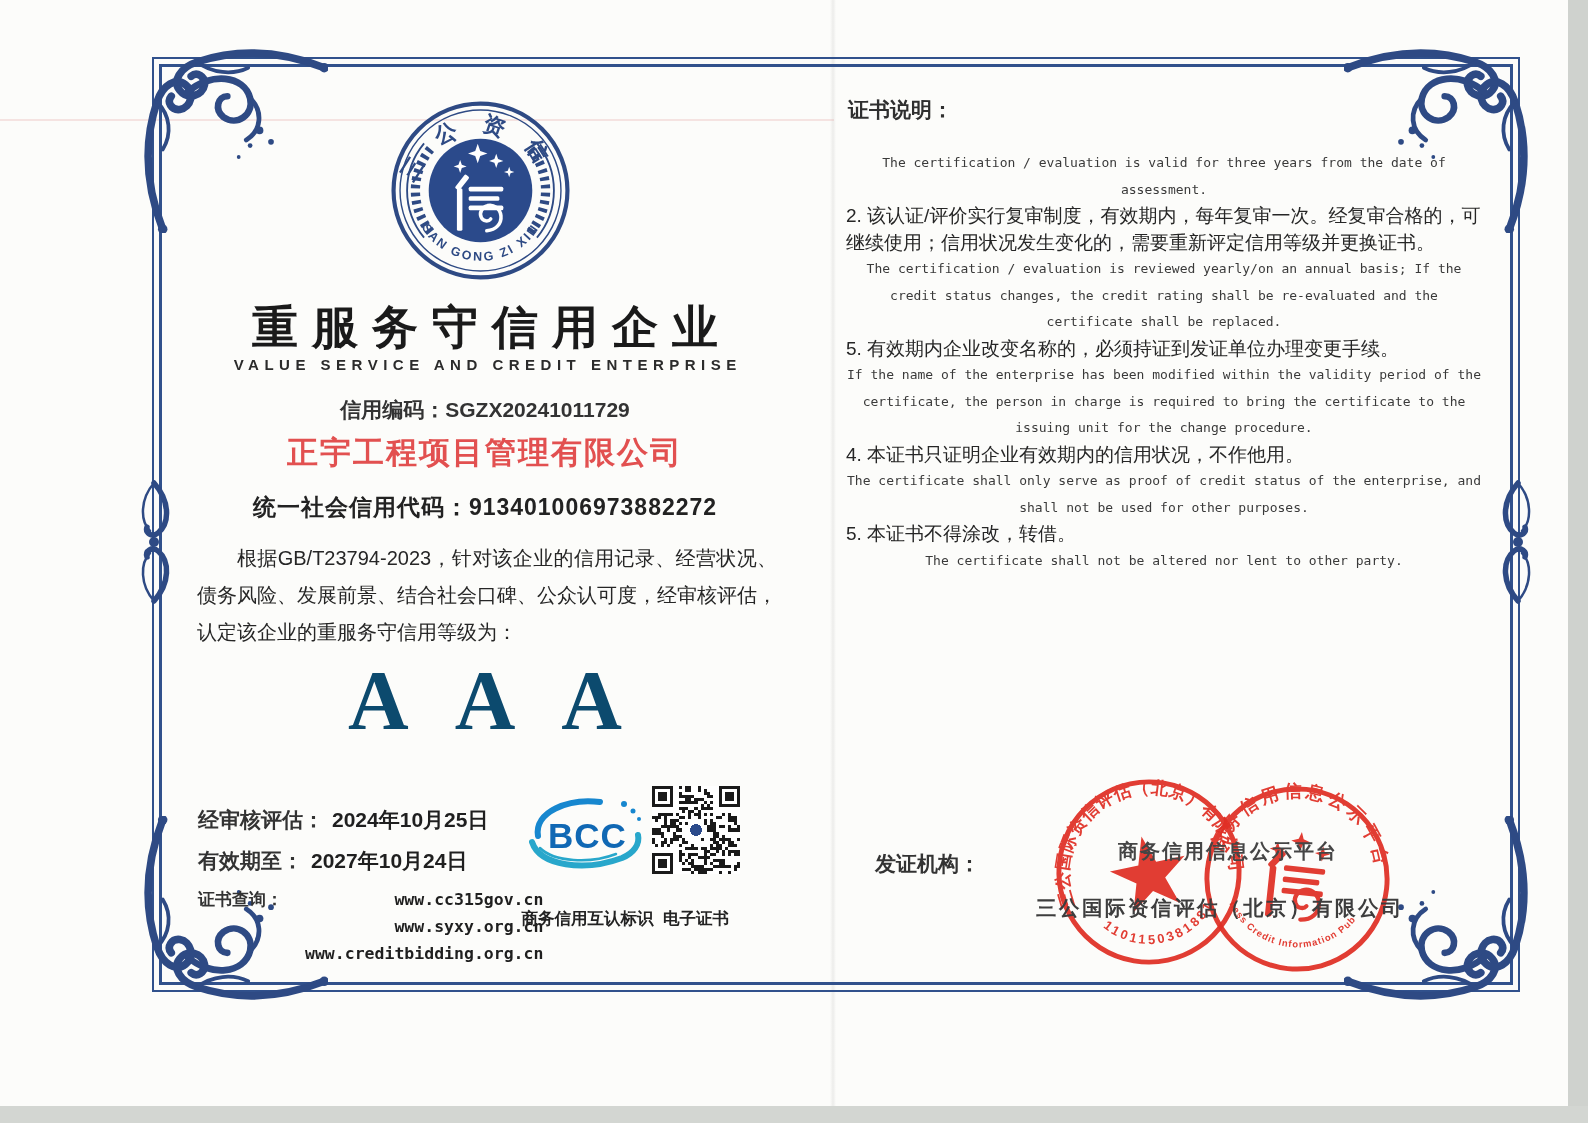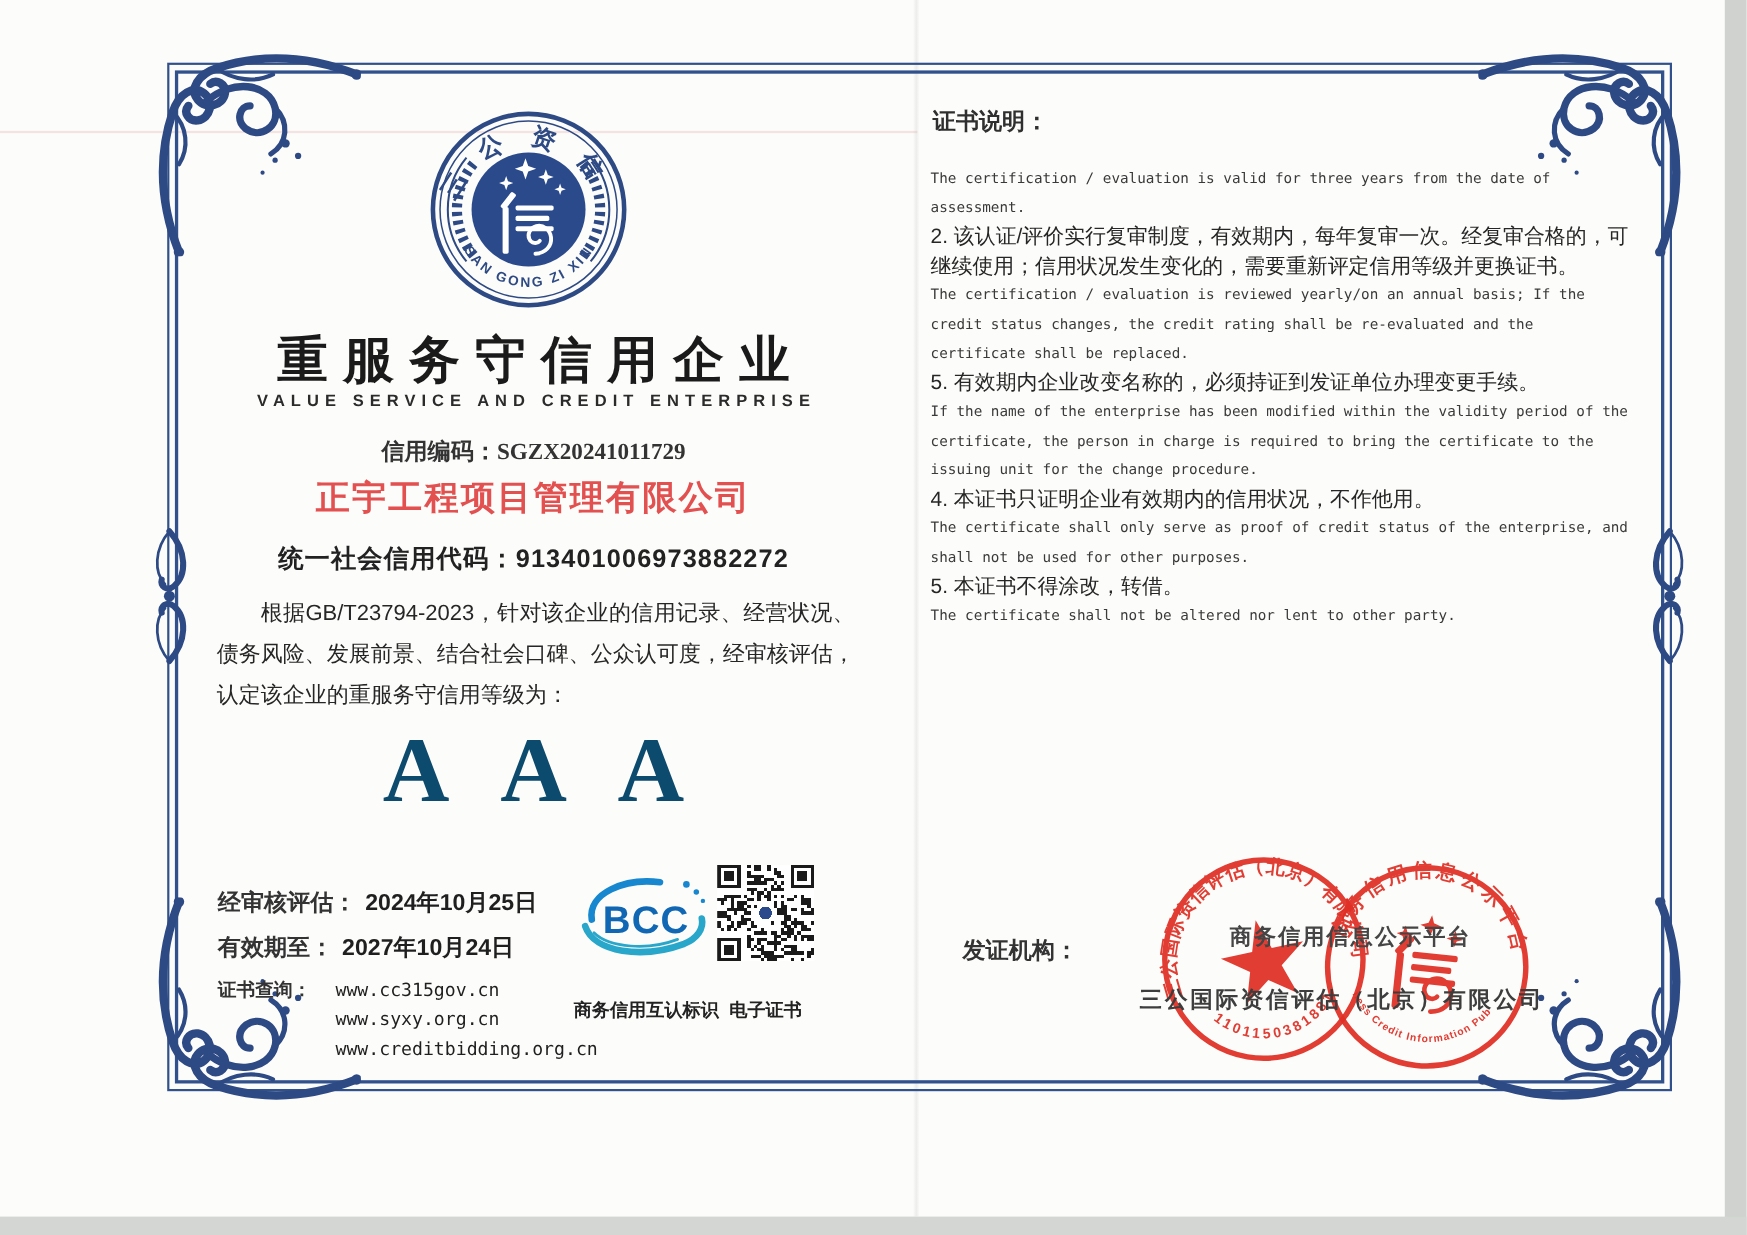--- a/index.html
+++ b/index.html
@@ -23,47 +23,47 @@
   .corner.br{right:-14px;bottom:-14px;transform:scale(-1,-1);}
   .midorn{position:absolute;width:44px;height:130px;color:#2e4a84;top:420px;}
   .midorn.left{left:-20px;}
   .midorn.right{right:-20px;transform:scaleX(-1);}
   
   .logo{left:388px;top:98px;width:185px;height:185px;}
   .title{left:158px;top:297px;width:654px;text-align:center;font-size:46px;font-weight:900;
          letter-spacing:14px;text-indent:14px;color:#1a1a1a;font-family:Liberation Serif, serif;}
   .subtitle{left:158px;top:356px;width:654px;text-align:center;font-size:15px;font-weight:700;
             letter-spacing:5.5px;text-indent:5.5px;color:#2b2b2b;}
-  .creditline{left:158px;top:396px;width:654px;text-align:center;font-size:21px;color:#333;font-weight:600;font-family:Liberation Serif, serif;}
+  .creditline{left:158px;top:396px;width:654px;text-align:center;font-size:21px;color:#333;font-weight:600;}
   .company{left:158px;top:432px;width:654px;text-align:center;font-size:31px;font-weight:700;
            letter-spacing:2px;color:#e25050;}
   .uscc{left:158px;top:492px;width:654px;text-align:center;font-size:23px;font-weight:700;
         letter-spacing:1px;color:#222;}
   .paragraph{left:197px;top:540px;width:580px;font-size:20px;line-height:37px;color:#262626;
              text-indent:2em;text-align:justify;}
   .grade{left:158px;top:652px;width:654px;text-align:center;font-size:84px;font-weight:700;
          font-family:"Liberation Serif","DejaVu Serif",serif;color:#0c4a6e;letter-spacing:46px;text-indent:46px;}
   .daterow{font-size:21px;color:#2e2e2e;white-space:nowrap;}
   .daterow .lbl{font-weight:600;color:#333;}
   .daterow .val{font-weight:700;color:#1f1f1f;margin-left:8px;margin-top:43px;}
   .d1{left:198px;top:806px;} .d2{left:198px;top:847px;}
   .querylbl{left:198px;top:888px;font-size:17px;font-weight:600;color:#333;white-space:nowrap;}
   .urls{left:305px;top:886px;font-family:"DejaVu Sans Mono","Liberation Mono",monospace;
-        font-size:16.5px;line-height:27px;color:#1f1f1f;font-weight:400;}
+        font-size:16.5px;line-height:27px;color:#1f1f1f;font-weight:700;text-align:right;}
   .bcc{left:520px;top:790px;width:132px;height:90px;}
   .bcc-label{left:500px;top:908px;width:175px;text-align:center;font-size:16.5px;color:#222;font-weight:600;}
   .qr{left:652px;top:786px;width:88px;height:88px;}
   .qr-label{left:648px;top:908px;width:96px;text-align:center;font-size:16.5px;color:#222;font-weight:600;}
   
   .instr-title{left:848px;top:96px;font-size:21px;font-weight:600;color:#2f2f2f;}
   .instructions{left:846px;top:150px;width:636px;}
   .instructions p{margin:0;}
   .instructions .cn{font-size:19px;line-height:26.5px;color:#262626;}
   .instructions .en{font-family:"DejaVu Sans Mono","Liberation Mono",monospace;
-                    font-size:13px;line-height:26.5px;color:#3a3a3a;}
+                    font-size:13px;line-height:26.5px;color:#3a3a3a;text-align:center;}
   .issuer-lbl{left:875px;top:850px;font-size:21px;font-weight:600;color:#333;white-space:nowrap;}
   .issuer1{left:1118px;top:838px;font-size:20px;letter-spacing:2px;color:#454545;font-weight:600;
            white-space:nowrap;z-index:6;}
   .issuer2{left:1036px;top:894px;font-size:20.5px;letter-spacing:2.5px;color:#3d3d3d;font-weight:600;
            white-space:nowrap;z-index:6;}
   .seal{width:198px;height:198px;opacity:.93;z-index:4;}
   .seal-left{left:1050px;top:773px;transform:rotate(-12deg);}
   .seal-right{left:1198px;top:780px;transform:rotate(6deg);}
 </style>
 </head>

